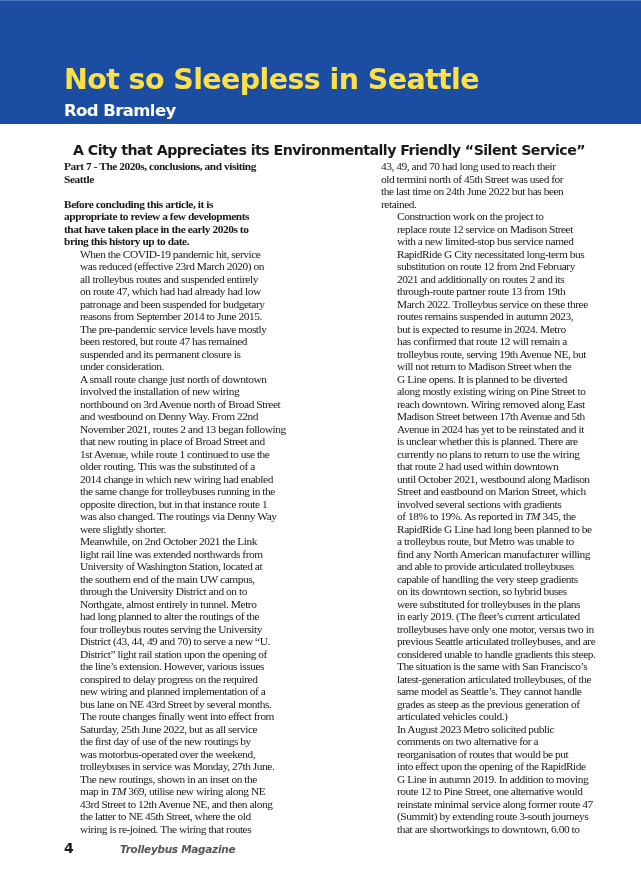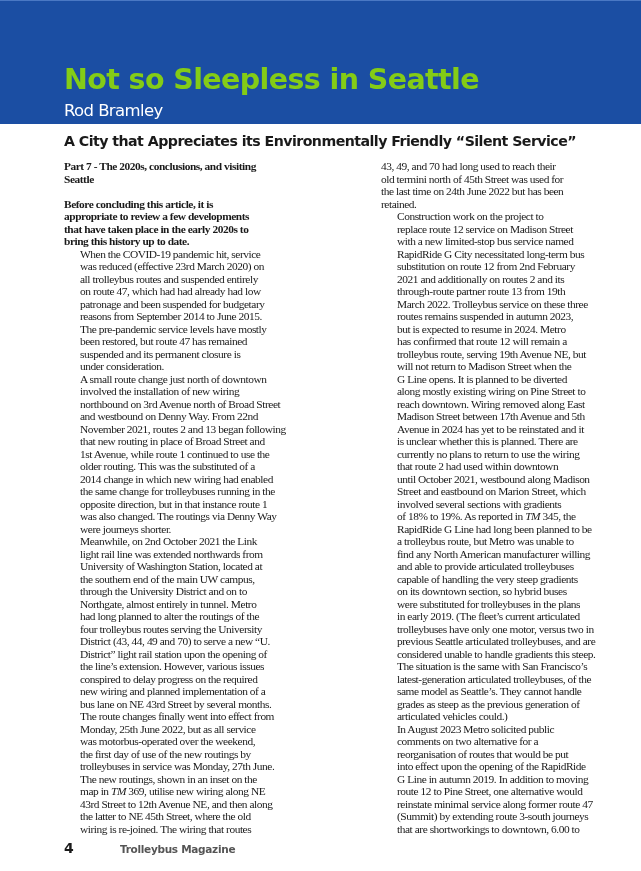--- a/index.html
+++ b/index.html
@@ -7,48 +7,48 @@
     width: 641px; height: 871px; background: #ffffff; position: relative; overflow: hidden;
     font-family: "DejaVu Sans", sans-serif; color: #1a1a1a;
   }
   .header-band {
     position: absolute; left: 0; top: 0; width: 641px; height: 124px;
     background: #1b4ea3; border-top: 1px solid #4a78c4; box-sizing: border-box;
   }
   .title {
     position: absolute; left: 64px; top: 62px; margin: 0;
     font-family: "DejaVu Sans", sans-serif; font-weight: bold; font-size: 28.5px;
-    color: #84cc16; letter-spacing: -0.6px; white-space: nowrap;
+    color: #fde047; letter-spacing: -0.6px; white-space: nowrap;
   }
   .author {
     position: absolute; left: 64px; top: 100px; margin: 0;
     font-family: "DejaVu Sans", sans-serif; font-size: 16.5px; color: #ffffff;
-    letter-spacing: -0.6px; white-space: nowrap; font-weight: normal;
+    letter-spacing: -0.6px; white-space: nowrap; font-weight: bold;
   }
   .subtitle {
-    position: absolute; left: 64px; top: 133px; margin: 0;
+    position: absolute; left: 64px; top: 133px; margin: 9px;
     font-family: "DejaVu Sans", sans-serif; font-weight: bold; font-size: 14.2px;
     color: #1a1a1a; letter-spacing: -0.55px; white-space: nowrap;
   }
   .col {
     position: absolute; top: 160px; width: 262px;
     font-size: 11.4px; line-height: 12.5px; letter-spacing: -0.45px; font-family: Liberation Serif, serif;
   }
   .col-left { left: 64px; }
   .col-right { left: 336px; margin-left: 45px; }
   .col p { margin: 0; }
   .indent { text-indent: 16px; }
   .line { display: block; white-space: nowrap; }
   .part-heading { font-weight: bold; margin-bottom: 12.5px !important; }
   .intro { font-weight: bold; }
   .footer-page {
     position: absolute; left: 64px; top: 840px; font-weight: bold; font-size: 14px; color: #1a1a1a;
   }
   .footer-mag {
-    position: absolute; left: 120px; top: 843px; font-weight: bold;
+    position: absolute; left: 120px; top: 843px; font-style: italic; font-weight: bold;
     font-size: 10.5px; color: #555555; letter-spacing: -0.3px;
   }
 </style>
 </head>
 <body>
 
 <div class="header-band">
   <h1 class="title">Not so Sleepless in Seattle</h1>
   <h2 class="author">Rod Bramley</h2>
 </div>
@@ -84,41 +84,41 @@
       <span class="line">northbound on 3rd Avenue north of Broad Street</span>
       <span class="line">and westbound on Denny Way.  From 22nd</span>
       <span class="line">November 2021, routes 2 and 13 began following</span>
       <span class="line">that new routing in place of Broad Street and</span>
       <span class="line">1st Avenue, while route 1 continued to use the</span>
       <span class="line">older routing.  This was the substituted of a</span>
       <span class="line">2014 change in which new wiring had enabled</span>
       <span class="line">the same change for trolleybuses running in the</span>
       <span class="line">opposite direction, but in that instance route 1</span>
       <span class="line">was also changed.  The routings via Denny Way</span>
-      <span class="line">were journeys shorter.</span>
+      <span class="line">were slightly shorter.</span>
     </p>
   <p class="indent">
       <span class="line">Meanwhile, on 2nd October 2021 the Link</span>
       <span class="line">light rail line was extended northwards from</span>
       <span class="line">University of Washington Station, located at</span>
       <span class="line">the southern end of the main UW campus,</span>
       <span class="line">through the University District and on to</span>
       <span class="line">Northgate, almost entirely in tunnel.  Metro</span>
       <span class="line">had long planned to alter the routings of the</span>
       <span class="line">four trolleybus routes serving the University</span>
       <span class="line">District (43, 44, 49 and 70) to serve a new “U.</span>
       <span class="line">District” light rail station upon the opening of</span>
       <span class="line">the line’s extension.  However, various issues</span>
       <span class="line">conspired to delay progress on the required</span>
       <span class="line">new wiring and planned implementation of a</span>
       <span class="line">bus lane on NE 43rd Street by several months.</span>
       <span class="line">The route changes finally went into effect from</span>
-      <span class="line">Monday, 25th June 2022, but as all service</span>
+      <span class="line">Saturday, 25th June 2022, but as all service</span>
+      <span class="line">the first day of use of the new routings by</span>
       <span class="line">was motorbus-operated over the weekend,</span>
-      <span class="line">the first day of use of the new routings by</span>
       <span class="line">trolleybuses in service was Monday, 27th June.</span>
       <span class="line">The new routings, shown in an inset on the</span>
       <span class="line">map in <i>TM</i> 369, utilise new wiring along NE</span>
       <span class="line">43rd Street to 12th Avenue NE, and then along</span>
       <span class="line">the latter to NE 45th Street, where the old</span>
       <span class="line">wiring is re-joined.  The wiring that routes</span>
     </p>
 </div>
 
 <div class="col col-right">

